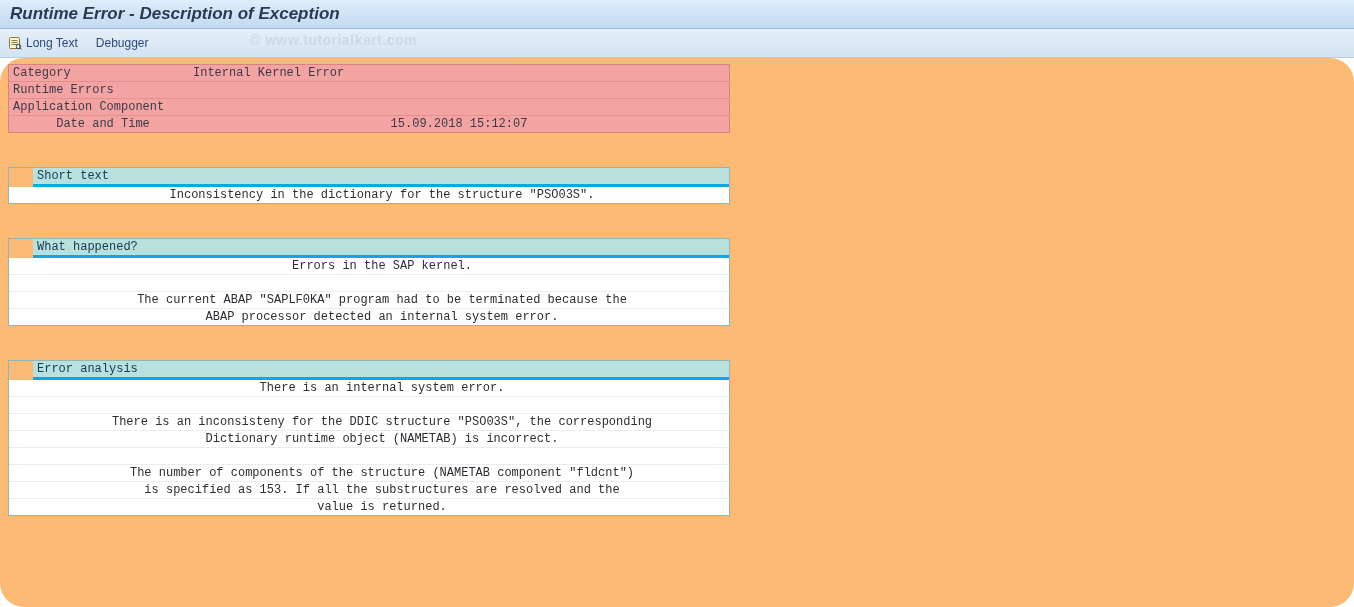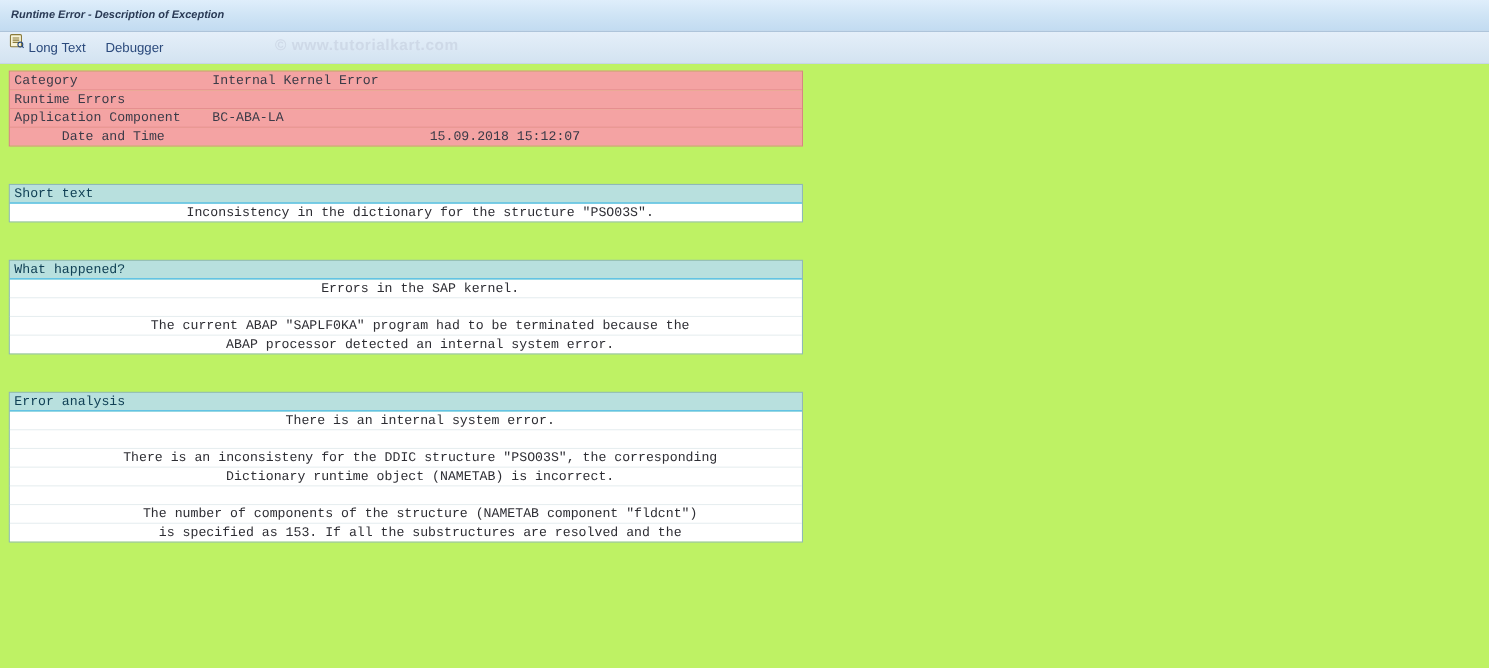--- a/index.html
+++ b/index.html
@@ -16,38 +16,39 @@
   
   .titlebar {
     height: 28px;
     line-height: 28px;
     padding: 0 10px;
     background: linear-gradient(to bottom, #dfeefb 0%, #cfe4f5 50%, #c2dbf1 100%);
     border-bottom: 1px solid #9fb8d3;
     font-weight: bold;
     font-style: italic;
     color: #2a3a55;
-    font-size: 10px;
+    font-size: 17px;
   }
 
   
   .toolbar {
     height: 28px;
     line-height: 26px;
     padding: 0 8px;
     background: linear-gradient(to bottom, #e5eff9 0%, #d3e3f1 100%);
     border-bottom: 1px solid #b8cde2;
     display: flex;
     align-items: center;
     gap: 18px;
     color: #2b4a7c;
     position: relative;
   }
   .toolbar .btn {
     display: inline-flex;
+    align-items: center;
     gap: 4px;
     cursor: pointer;
   }
 
   
   .watermark {
     position: absolute;
     left: 250px;
     top: -2px;
     font-size: 14px;
@@ -58,22 +59,23 @@
   }
 
   
   .scroll-area {
     position: absolute;
     top: 58px;
     left: 0;
     right: 0;
     bottom: 0;
     overflow-y: scroll;
-    background: #bef264;
+    background: #fdba74;
     padding: 6px 8px 33px 8px;
+    border-radius: 24px;
   }
 
   
   .scroll-area::-webkit-scrollbar { width: 18px; }
   .scroll-area::-webkit-scrollbar-track {
     background: #e9eff6;
     border-left: 1px solid #cfd8e3;
   }
   .scroll-area::-webkit-scrollbar-thumb {
     background: linear-gradient(to right, #d7e3f0, #c6d6e8);
@@ -117,21 +119,22 @@
     width: 720px;
     margin-top: 34px;
     border: 1px solid #8fb8b8;
   }
   .section-title {
     background: #b8e0de;
     color: #104055;
     padding: 0 4px;
     height: 16px;
     line-height: 16px;
-    border-bottom: 1px solid #0ea5e9;
+    border-bottom: 3px solid #0ea5e9;
+    margin-left: 24px;
   }
   .section-body {
     background: #ffffff;
   }
   .body-line {
     padding: 0 4px 0 30px;
     height: 16px;
     line-height: 16px;
     border-bottom: 1px solid #e7eef0;
     white-space: pre;
@@ -182,21 +185,20 @@
   <div class="hdr-block mono" id="hdr-block">
       <div class="hdr-row">
         <span class="hdr-label">Category</span>
         <span class="hdr-val">Internal Kernel Error</span>
       </div>
       <div class="hdr-row">
         <span class="hdr-label">Runtime Errors</span>
       </div>
       <div class="hdr-row">
         <span class="hdr-label">Application Component</span>
-        <span class="hdr-val">BC-ABA-LA</span>
       </div>
       <div class="hdr-row">
         <span class="hdr-label">Date and Time</span>
         <span class="hdr-val">15.09.2018 15:12:07</span>
       </div>
     </div>
 
   <div id="sections-host">
       <div class="section mono">
         <div class="section-title">Short text</div>
@@ -216,18 +218,19 @@
       <div class="section mono">
         <div class="section-title">Error analysis</div>
         <div class="section-body">
           <div class="body-line">There is an internal system error.</div>
           <div class="body-line blank"></div>
           <div class="body-line">There is an inconsisteny for the DDIC structure "PSO03S", the corresponding</div>
           <div class="body-line">Dictionary runtime object (NAMETAB) is incorrect.</div>
           <div class="body-line blank"></div>
           <div class="body-line">The number of components of the structure (NAMETAB component "fldcnt")</div>
           <div class="body-line">is specified as 153. If all the substructures are resolved and the</div>
+          <div class="body-line">value is returned.</div>
         </div>
       </div>
     </div>
 
   <div class="filler"></div>
 </div>
 
 </body></html>

